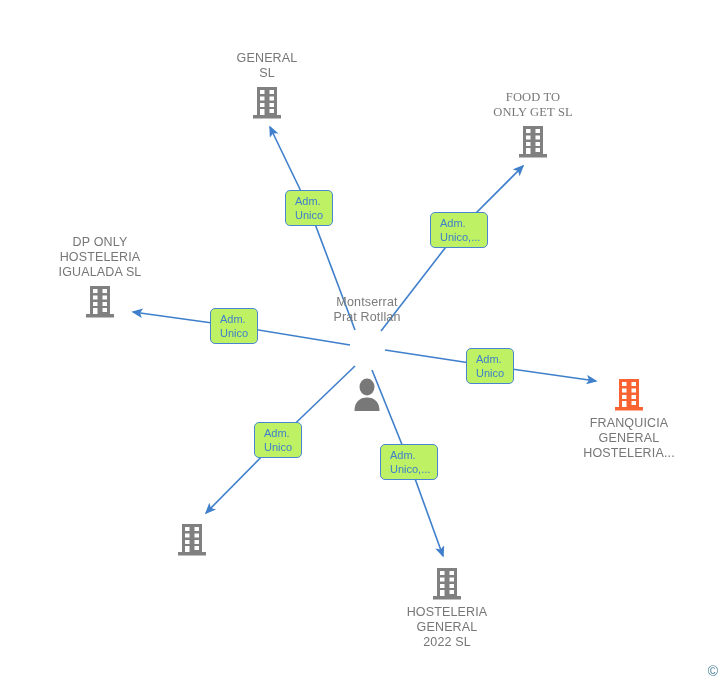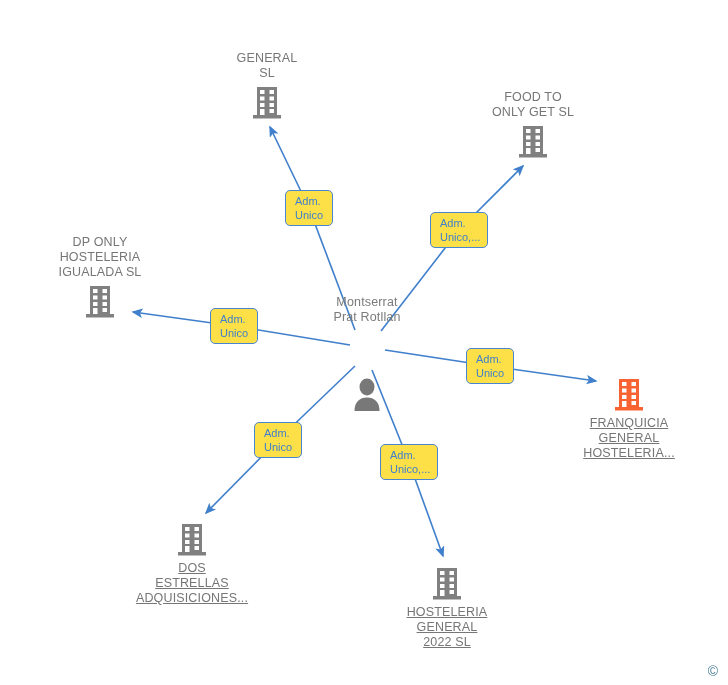--- a/index.html
+++ b/index.html
@@ -43,27 +43,27 @@
   }
   .node-label.company {
     color: #767676;
   }
   .node-icon {
     width: 34px;
     height: 36px;
     position: relative;
   }
   .label-above .node-label { margin-bottom: 4px; }
-  .label-below .node-label { margin-top: 3px; text-decoration: underline; }
+  .label-below .node-label { margin-top: 3px; }
 
   .edge-label {
     position: absolute;
     border: 1px solid #4a86d0;
     border-radius: 5px;
-    background: #fde047;
+    background: #bef264;
     color: #3f7fcb;
     font-size: 11px;
     line-height: 13.5px;
     padding: 4px 8px 4px 9px;
     text-align: left;
     white-space: pre-line;
     box-sizing: border-box;
   }
   #watermark {
     position: absolute;
@@ -135,21 +135,21 @@
             <rect x="19.5" y="5" width="4.5" height="4" fill="#fff"></rect>
             <rect x="10" y="11.5" width="4.5" height="4" fill="#fff"></rect>
             <rect x="19.5" y="11.5" width="4.5" height="4" fill="#fff"></rect>
             <rect x="10" y="18" width="4.5" height="4" fill="#fff"></rect>
             <rect x="19.5" y="18" width="4.5" height="4" fill="#fff"></rect>
             <rect x="10" y="24" width="4.5" height="6" fill="#fff"></rect>
             <rect x="19.5" y="24" width="4.5" height="4" fill="#fff"></rect>
             <rect x="3" y="30" width="28" height="3.5" fill="#808080"></rect>
           </svg></span>
       </div>
-      <div class="node label-above" style="left: 533px; top: 90px;">
+      <div class="node label-above" style="left: 533px; top: 90px; font-family: Liberation Serif, serif;">
         <div class="node-label company">FOOD TO
 ONLY GET  SL</div>
         <span class="node-icon"><svg width="34" height="36" viewBox="0 0 34 36">
             <rect x="7" y="2" width="20" height="28" fill="#808080"></rect>
             <rect x="10" y="5" width="4.5" height="4" fill="#fff"></rect>
             <rect x="19.5" y="5" width="4.5" height="4" fill="#fff"></rect>
             <rect x="10" y="11.5" width="4.5" height="4" fill="#fff"></rect>
             <rect x="19.5" y="11.5" width="4.5" height="4" fill="#fff"></rect>
             <rect x="10" y="18" width="4.5" height="4" fill="#fff"></rect>
             <rect x="19.5" y="18" width="4.5" height="4" fill="#fff"></rect>
@@ -198,23 +198,20 @@
             <rect x="10" y="5" width="4.5" height="4" fill="#fff"></rect>
             <rect x="19.5" y="5" width="4.5" height="4" fill="#fff"></rect>
             <rect x="10" y="11.5" width="4.5" height="4" fill="#fff"></rect>
             <rect x="19.5" y="11.5" width="4.5" height="4" fill="#fff"></rect>
             <rect x="10" y="18" width="4.5" height="4" fill="#fff"></rect>
             <rect x="19.5" y="18" width="4.5" height="4" fill="#fff"></rect>
             <rect x="10" y="24" width="4.5" height="6" fill="#fff"></rect>
             <rect x="19.5" y="24" width="4.5" height="4" fill="#fff"></rect>
             <rect x="3" y="30" width="28" height="3.5" fill="#808080"></rect>
           </svg></span>
-        <div class="node-label company">DOS
-ESTRELLAS
-ADQUISICIONES...</div>
       </div>
       <div class="node label-below" style="left: 447px; top: 566px;">
         <span class="node-icon"><svg width="34" height="36" viewBox="0 0 34 36">
             <rect x="7" y="2" width="20" height="28" fill="#808080"></rect>
             <rect x="10" y="5" width="4.5" height="4" fill="#fff"></rect>
             <rect x="19.5" y="5" width="4.5" height="4" fill="#fff"></rect>
             <rect x="10" y="11.5" width="4.5" height="4" fill="#fff"></rect>
             <rect x="19.5" y="11.5" width="4.5" height="4" fill="#fff"></rect>
             <rect x="10" y="18" width="4.5" height="4" fill="#fff"></rect>
             <rect x="19.5" y="18" width="4.5" height="4" fill="#fff"></rect>

